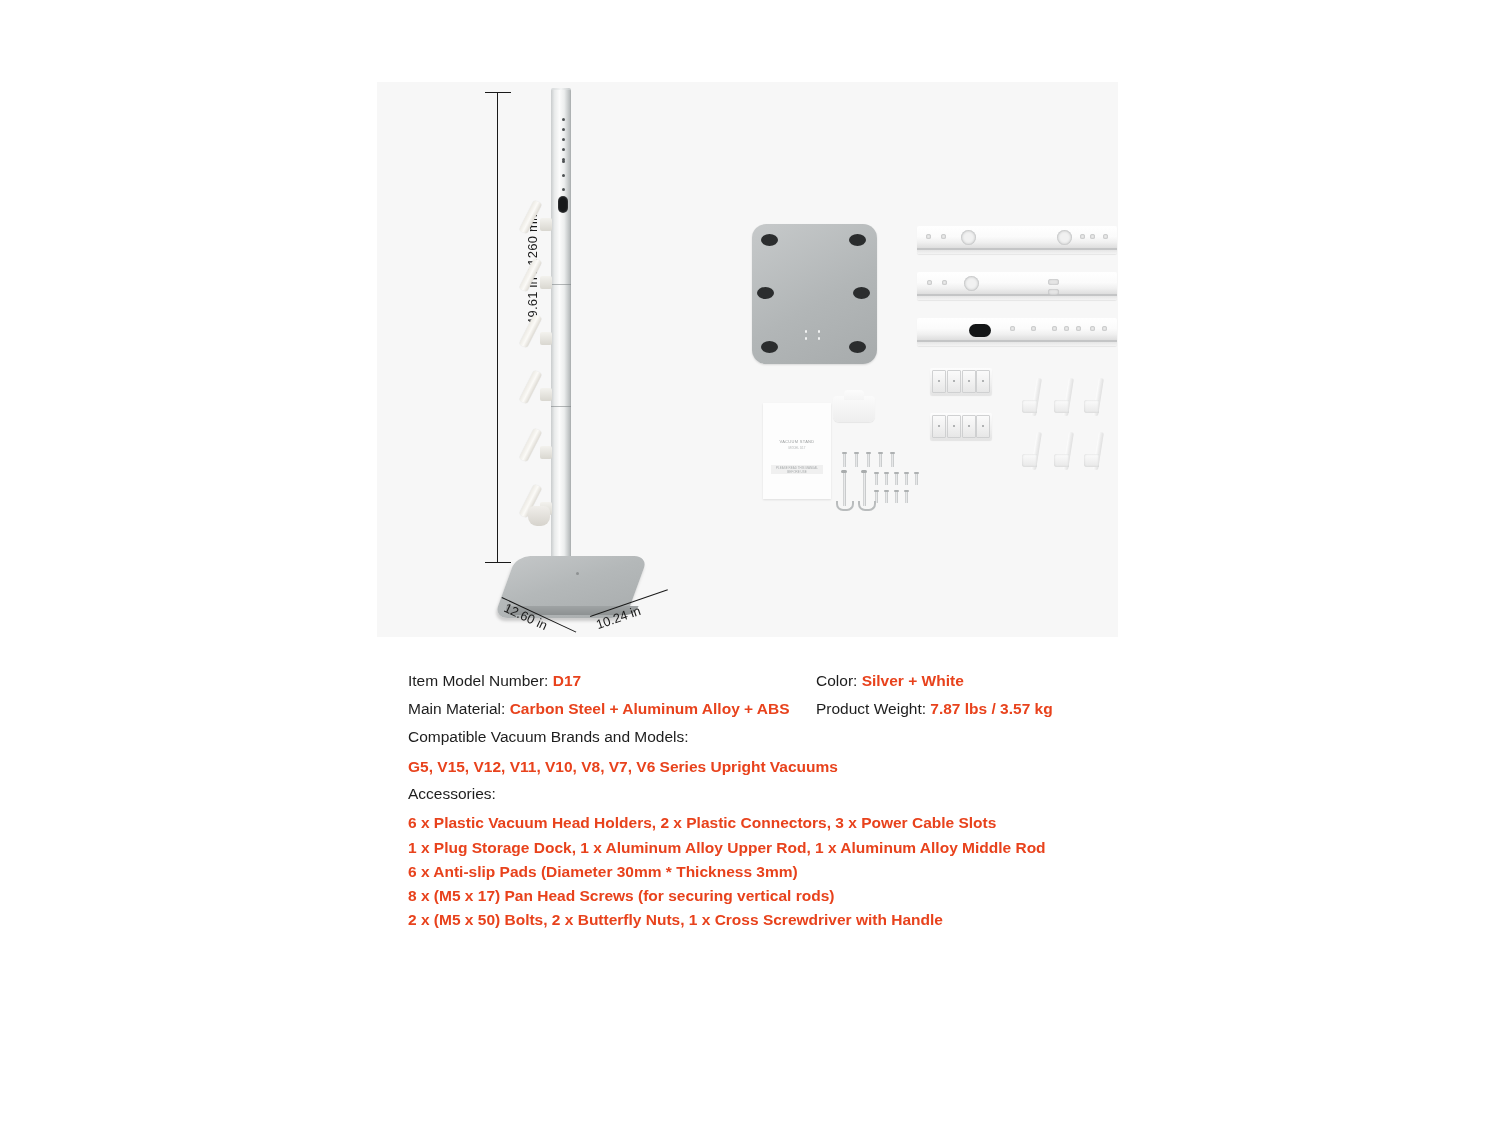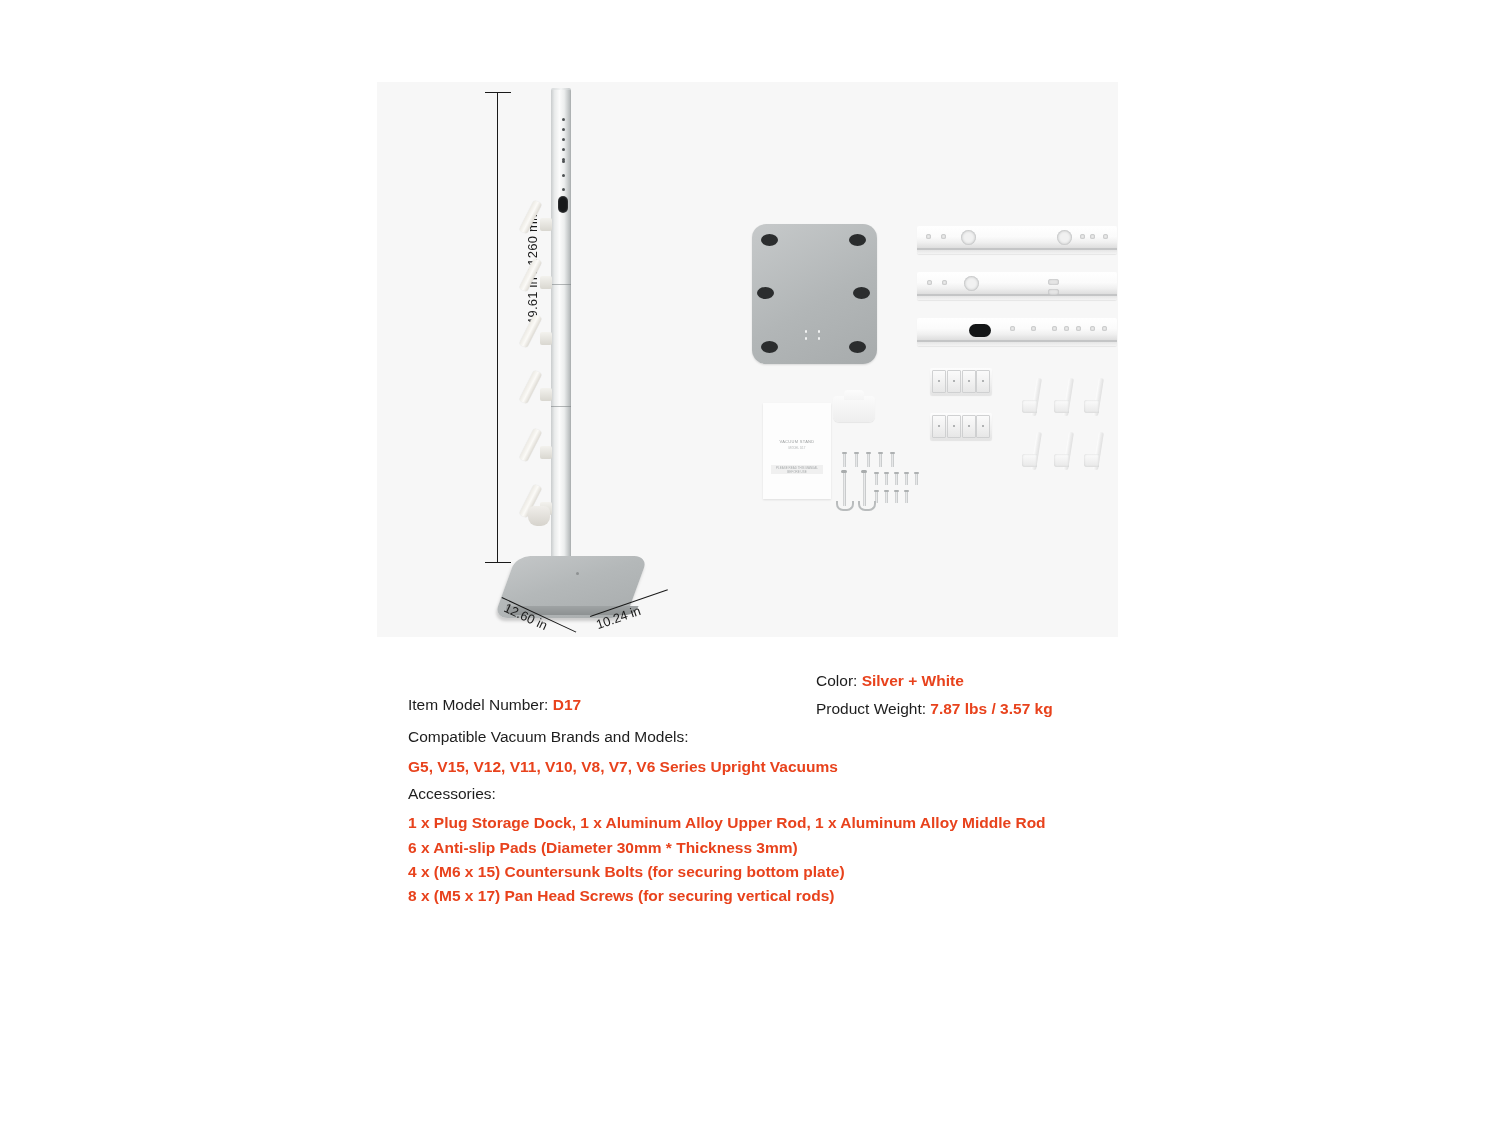--- a/index.html
+++ b/index.html
@@ -278,21 +278,21 @@
     border-radius: 0 0 6px 6px;
   }
   .spec-inner { position: absolute; left: 31px; top: 22px; right: 18px; }
 
   .line { font-size: 15.5px; color: #1d1d1d; line-height: 28px; white-space: nowrap; }
   .val { color: #e8421c; font-weight: bold; }
   .red-line { font-size: 15.5px; color: #e8421c; font-weight: bold; line-height: 24.3px; white-space: nowrap; }
   .lbl-line { font-size: 15.5px; color: #1d1d1d; line-height: 28px; }
 
   .two-col { position: relative; height: 84px; }
-  .col-l { position: absolute; left: 0; top: 0; margin-top: 24px; }
+  .col-l { position: absolute; left: 0; top: 0; }
   .col-r { position: absolute; left: 408px; top: 0; }
   .row-dims { position: relative; top: -28px; }
   .sec-gap { height: 5px; }
 </style>
 </head>
 <body>
 
 <div id="stage">
 
   <div class="img-panel"></div>
@@ -529,20 +529,24 @@
   <div class="wing" style="left:858px; top:501px"></div>
 
   <div class="spec-panel">
     <div class="spec-inner">
 
       <div class="two-col">
         <div class="col-l">
           <div class="line">
             <span>Item Model Number:</span>
             <span class="val">D17</span>
+          </div>
+          <div class="line">
+            <span>Main Material:</span>
+            <span class="val">Carbon Steel + Aluminum Alloy + ABS</span>
           </div>
         </div>
         <div class="col-r">
           <div class="line">
             <span>Color:</span>
             <span class="val">Silver + White</span>
           </div>
           <div class="line">
             <span>Product Weight:</span>
             <span class="val">7.87 lbs / 3.57 kg</span>
@@ -551,22 +555,23 @@
       </div>
 
 
       <div class="lbl-line row-dims">Compatible Vacuum Brands and Models:</div>
       <div class="sec-gap"></div>
       <div class="red-line" style="position:relative; top:-29px">G5, V15, V12, V11, V10, V8, V7, V6 Series Upright Vacuums</div>
 
       <div class="lbl-line" style="position:relative; top:-28px">Accessories:</div>
 
       <div style="position:relative; top:-25px">
+        <div class="red-line">6 x Plastic Vacuum Head Holders, 2 x Plastic Connectors, 3 x Power Cable Slots</div>
         <div class="red-line">1 x Plug Storage Dock, 1 x Aluminum Alloy Upper Rod, 1 x Aluminum Alloy Middle Rod</div>
         <div class="red-line">6 x Anti-slip Pads (Diameter 30mm * Thickness 3mm)</div>
-        <div class="red-line">4 x (M6 x 15) Countersunk Bolts (for securing bottom plate)</div>
         <div class="red-line">8 x (M5 x 17) Pan Head Screws (for securing vertical rods)</div>
+        <div class="red-line">2 x (M5 x 50) Bolts, 2 x Butterfly Nuts, 1 x Cross Screwdriver with Handle</div>
       </div>
 
     </div>
   </div>
 
 </div>
 
 </body></html>

